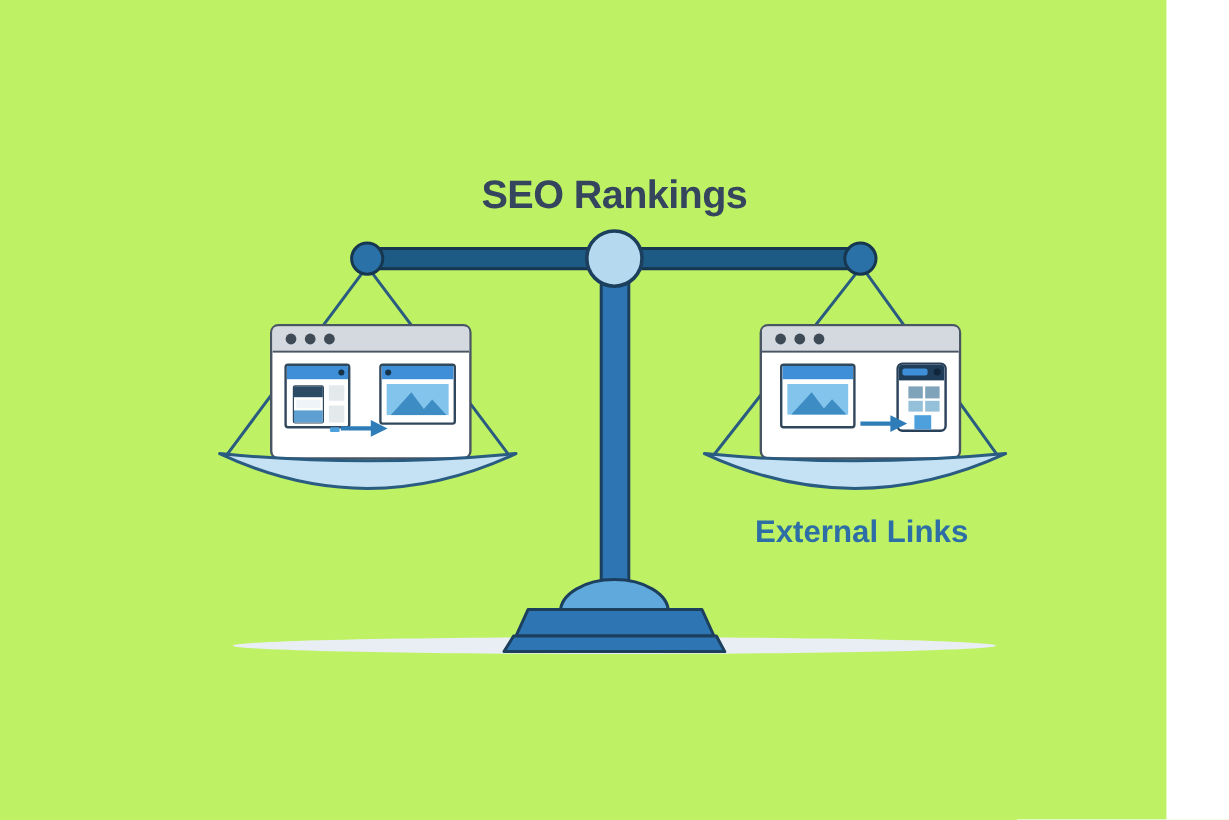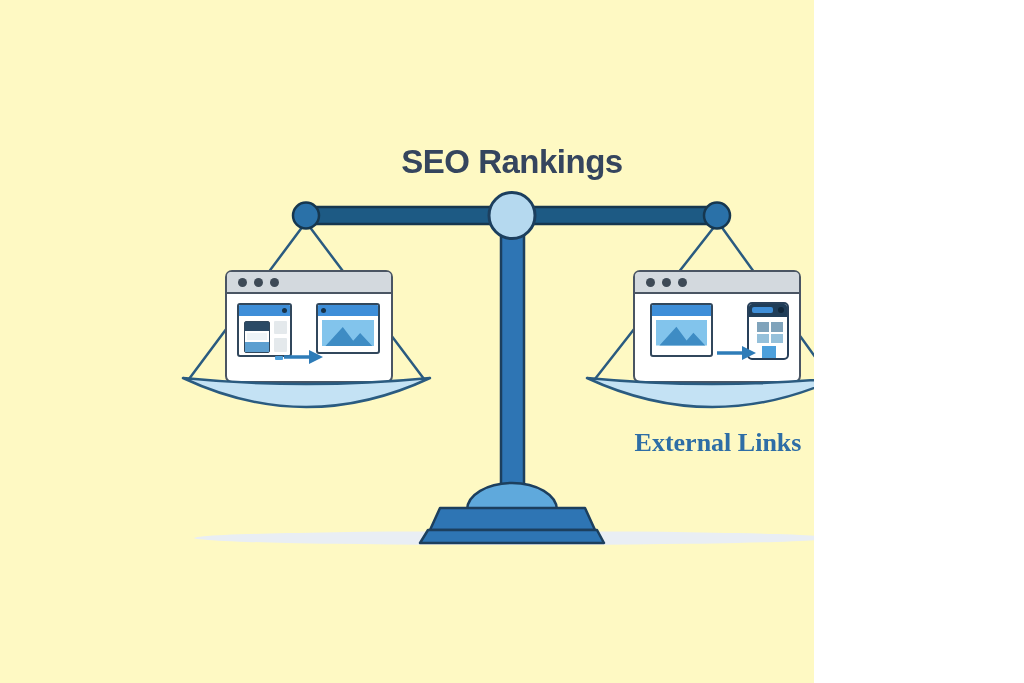--- a/index.html
+++ b/index.html
@@ -1,31 +1,31 @@
 <!DOCTYPE html>
 <html style="--title_text: #35455e; --internal_label: #4a5468; --external_label: #2e6ea6; --beam: #1d5a84; --beam_outline: #16374f; --hinge_fill: #2a71a8; --pivot_fill: #b5d9ef; --string: #2a5b80; --pan_fill: #c4e2f4; --pan_outline: #2a5b80; --pillar: #2e75b4; --dome: #5fa9dc; --base: #2e75b4; --outline_dark: #1c3f5e; --shadow: #e9eef4; --browser_border: #4a5563; --browser_titlebar: #d3d9de; --browser_dot: #3e4a56; --mini_border: #31475c; --mini_header: #3e8ed8; --image_bg: #82c4ec; --image_mountain: #3e8cc4; --arrow: #2e7cb8; --card_top: #2b4a66; --card_mid: #eef4f8; --card_bot: #5d9fd0; --gray_block: #e4e9ec; --blue_dash: #4da0dc; --grid_cell_a: #7fa3bb; --grid_cell_b: #95c0da; --phone_border: #28405a; --phone_header: #1f3d58; --phone_bar: #3e8ed8;"><head>
 <meta charset="utf-8">
 <style>
   html,body{margin:0;padding:0;background:#ffffff;}
   #stage{
-    position:relative;width:814px;height:683px;overflow:hidden;
-    background:#fef9c3;font-family:"Liberation Sans","DejaVu Sans",sans-serif;
+    position:relative;width:972px;height:683px;overflow:hidden;
+    background:#bef264;font-family:"Liberation Sans","DejaVu Sans",sans-serif;
   }
   .layer{position:absolute;left:0;top:0;width:1024px;height:683px;pointer-events:none;}
   .z1{z-index:1}.z3{z-index:3}
 
   
   .diagram-title{
     position:absolute;left:0;top:143px;width:1024px;text-align:center;
     font-size:33px;font-weight:700;letter-spacing:-0.5px;color:var(--title_text);z-index:4;
   }
   .pan-label{position:absolute;width:320px;top:428px;text-align:center;
     font-size:26px;font-weight:600;z-index:4;}
   .pan-label.left{left:145px;color:var(--internal_label);}
-  .pan-label.right{left:558px;color:var(--external_label);font-family:Liberation Serif, serif;}
+  .pan-label.right{left:558px;color:var(--external_label);}
 
   
   .browser{position:absolute;width:168px;height:113px;background:#ffffff;
     border:2.5px solid var(--browser_border);border-radius:7px;box-sizing:border-box;z-index:2;}
   .titlebar{height:22px;background:var(--browser_titlebar);
     border-bottom:2px solid var(--browser_border);border-radius:4px 4px 0 0;
     display:flex;align-items:center;gap:7px;padding-left:11px;box-sizing:border-box;}
   .tdot{width:9px;height:9px;border-radius:50%;background:var(--browser_dot);}
   .bcontent{position:absolute;left:0;top:22px;right:0;bottom:0;}
 

